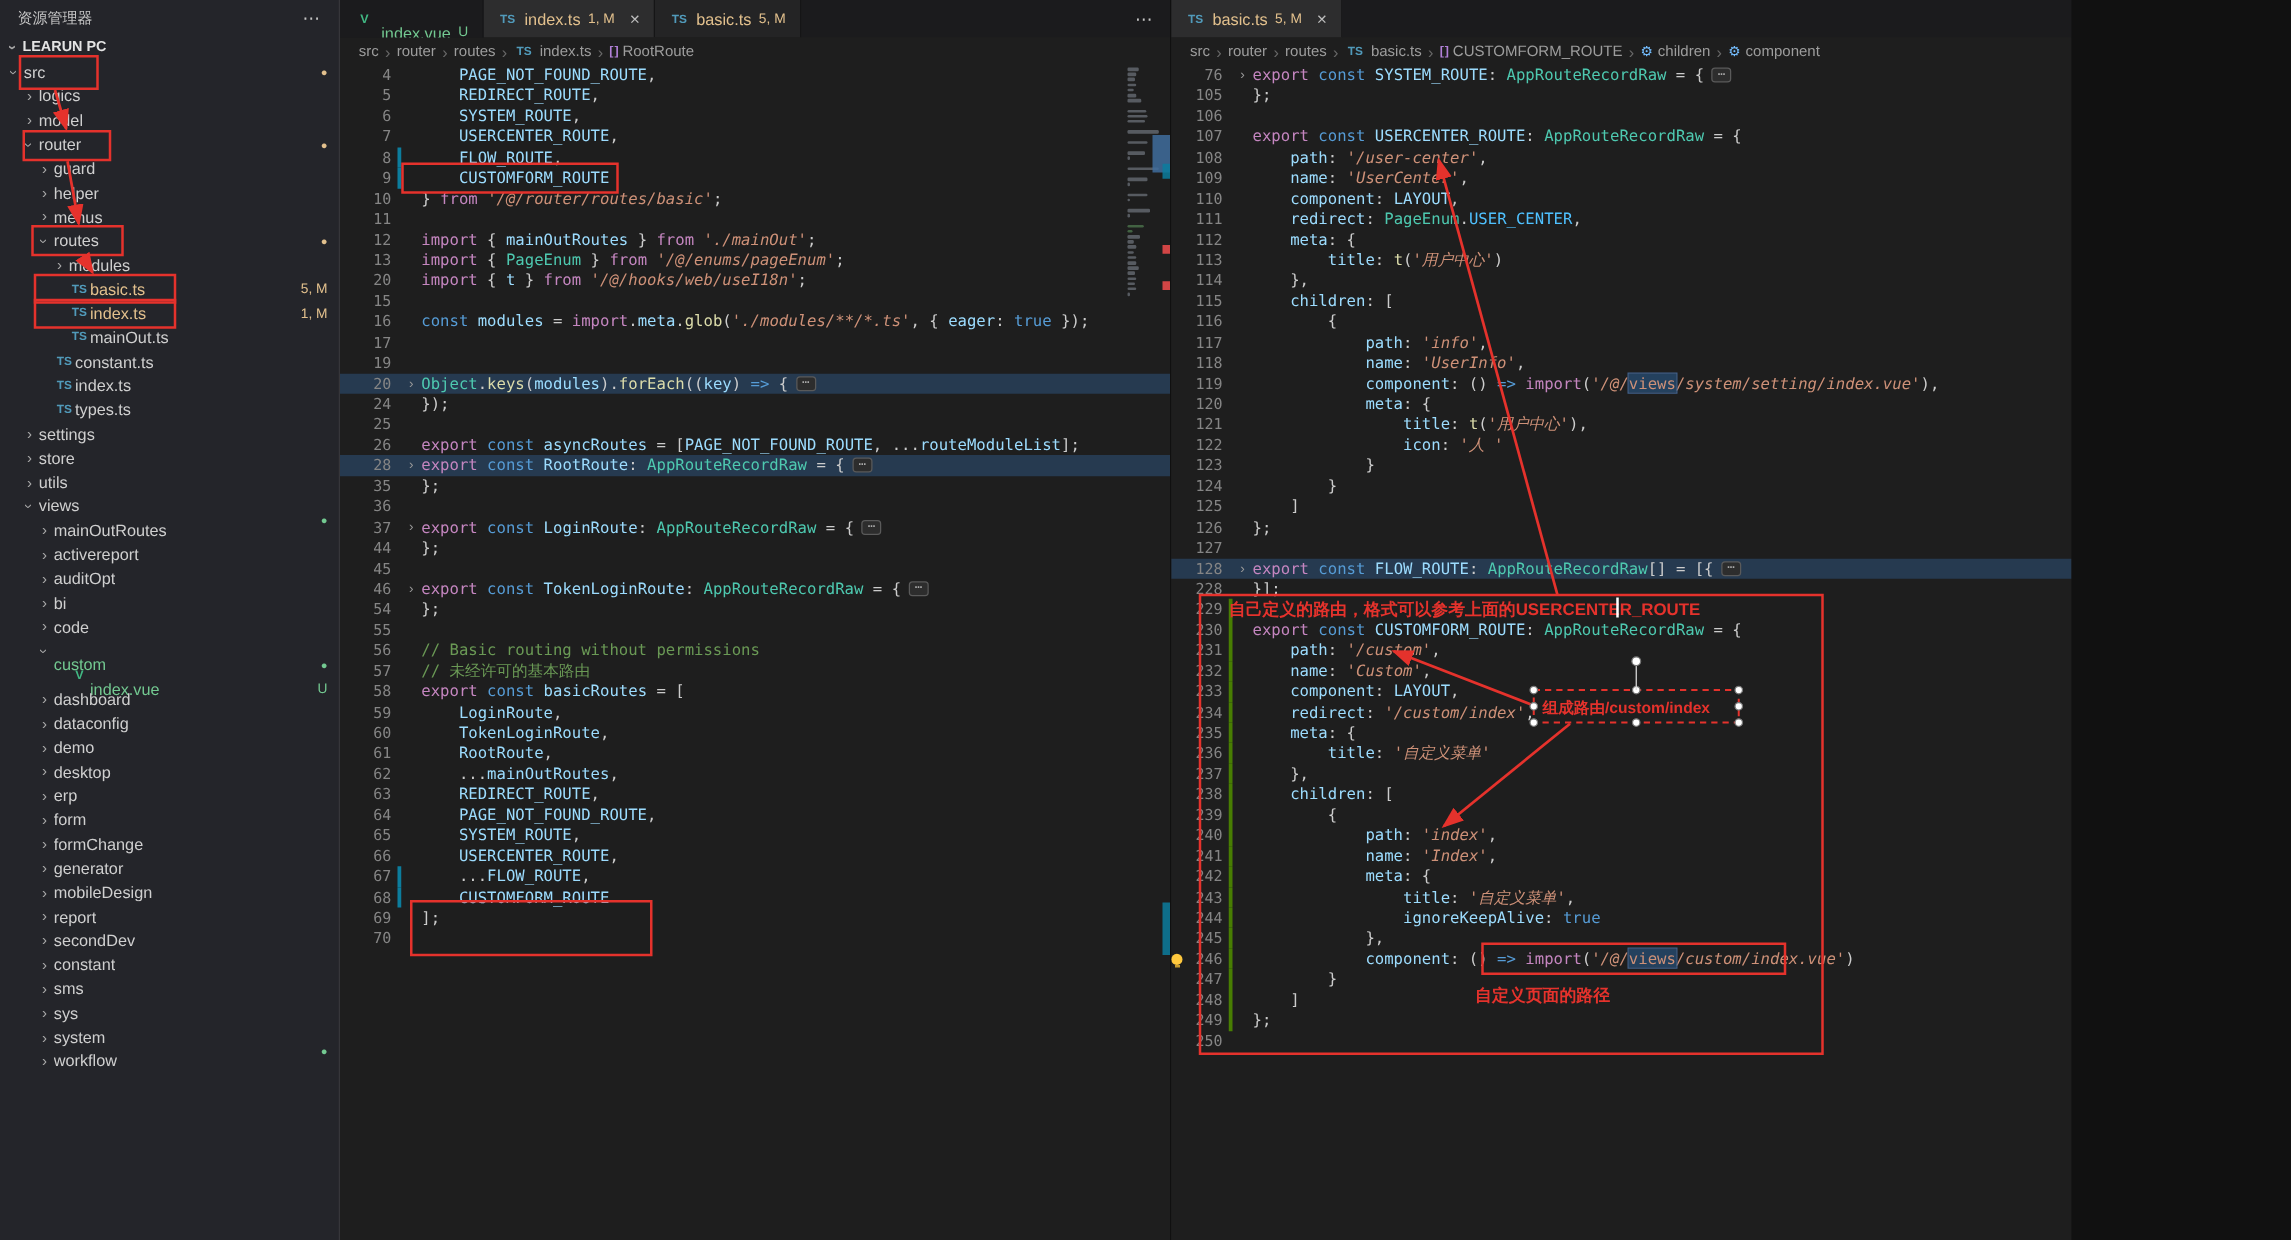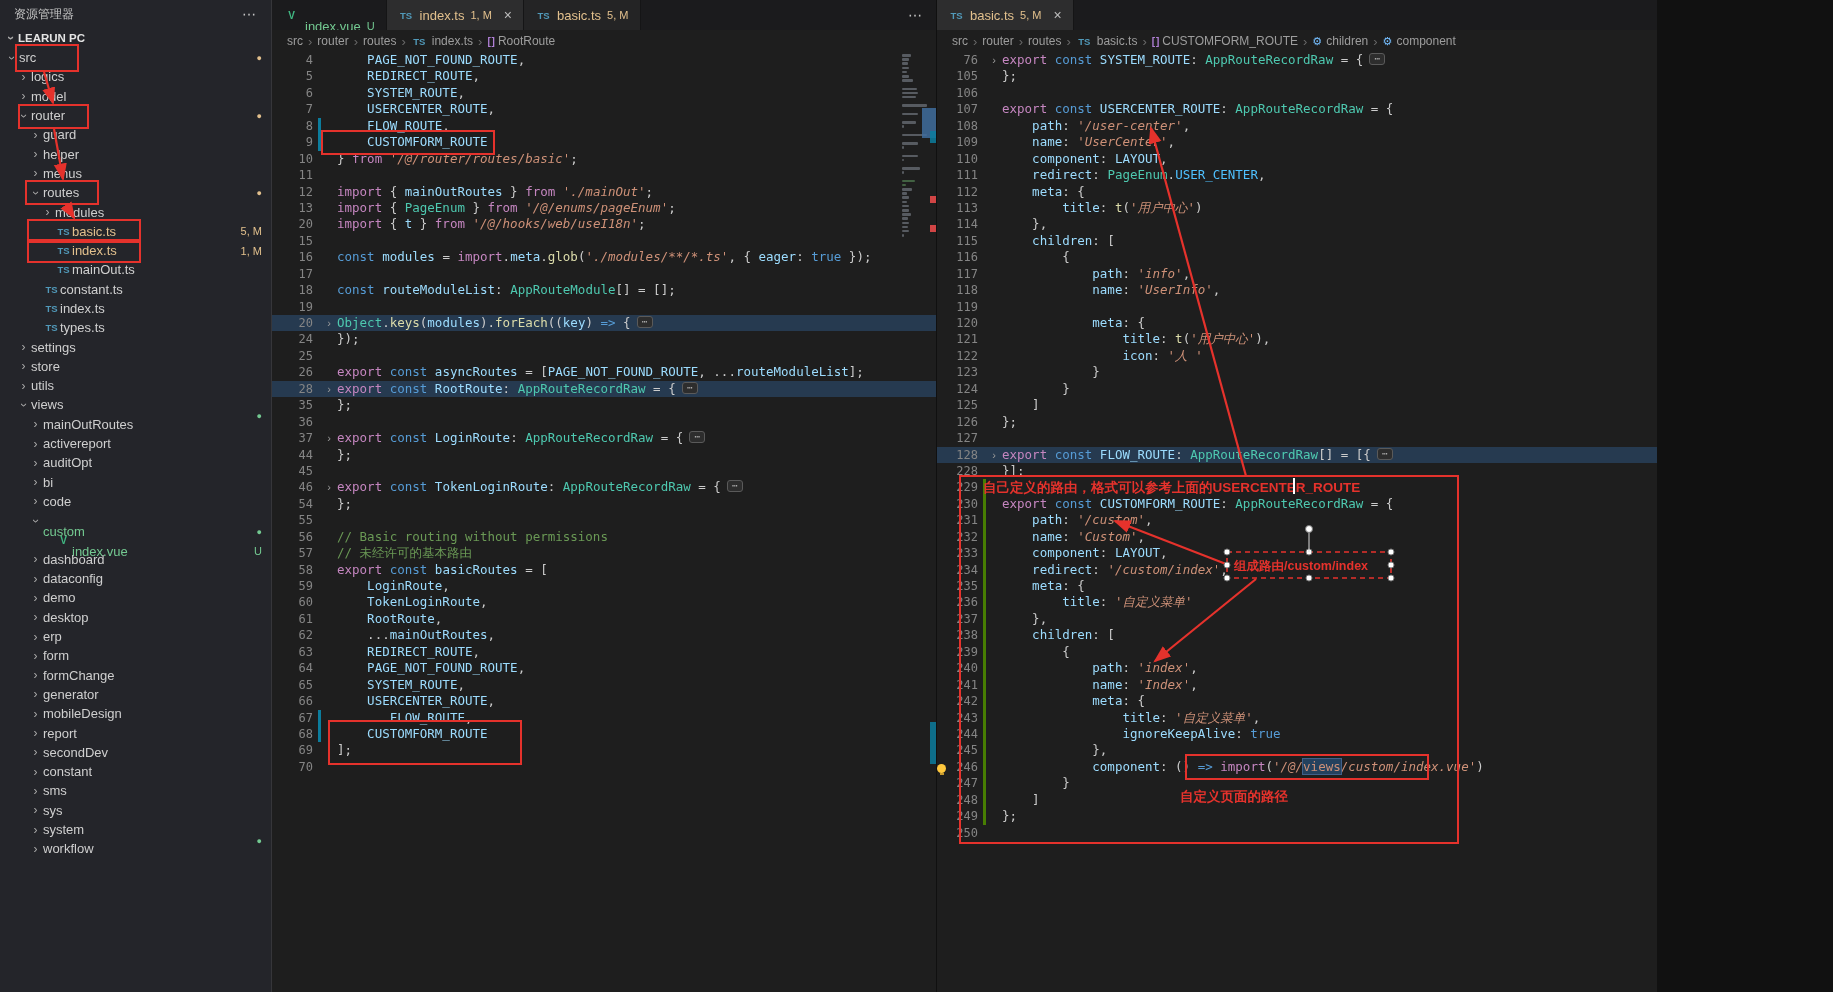--- a/index.html
+++ b/index.html
@@ -412,27 +412,20 @@
           </div>
           <div class="cl">
             <span class="cpre"></span>
             <span class="cln">17</span>
             <span class="cchg"></span>
             <span class="cchev"></span>
             <span class="ct"></span>
           </div>
           <div class="cl">
             <span class="cpre"></span>
-            <span class="cln">18</span>
-            <span class="cchg"></span>
-            <span class="cchev"></span>
-            <span class="ct"><span class="tk-c">const</span><span class="tk-p"> </span><span class="tk-v">routeModuleList</span><span class="tk-p">: </span><span class="tk-y">AppRouteModule</span><span class="tk-p">[] = [];</span></span>
-          </div>
-          <div class="cl">
-            <span class="cpre"></span>
             <span class="cln">19</span>
             <span class="cchg"></span>
             <span class="cchev"></span>
             <span class="ct"></span>
           </div>
           <div class="cl hlrow">
             <span class="cpre"></span>
             <span class="cln">20</span>
             <span class="cchg"></span>
             <span class="cchev">›</span>
@@ -836,20 +829,21 @@
             <span class="cln">118</span>
             <span class="cchg"></span>
             <span class="cchev"></span>
             <span class="ct"><span class="tk-v">            name</span><span class="tk-p">: </span><span class="tk-s">'UserInfo'</span><span class="tk-p">,</span></span>
           </div>
           <div class="cl">
             <span class="cpre"></span>
             <span class="cln">119</span>
             <span class="cchg"></span>
             <span class="cchev"></span>
+            <span class="ct"><span class="tk-v">            component</span><span class="tk-p">: () </span><span class="tk-c">=&gt;</span><span class="tk-p"> </span><span class="tk-k">import</span><span class="tk-p">(</span><span class="tk-s">'/@/</span><span class="tk-h">views</span><span class="tk-s">/system/setting/index.vue'</span><span class="tk-p">),</span></span>
           </div>
           <div class="cl">
             <span class="cpre"></span>
             <span class="cln">120</span>
             <span class="cchg"></span>
             <span class="cchev"></span>
             <span class="ct"><span class="tk-v">            meta</span><span class="tk-p">: {</span></span>
           </div>
           <div class="cl">
             <span class="cpre"></span>

